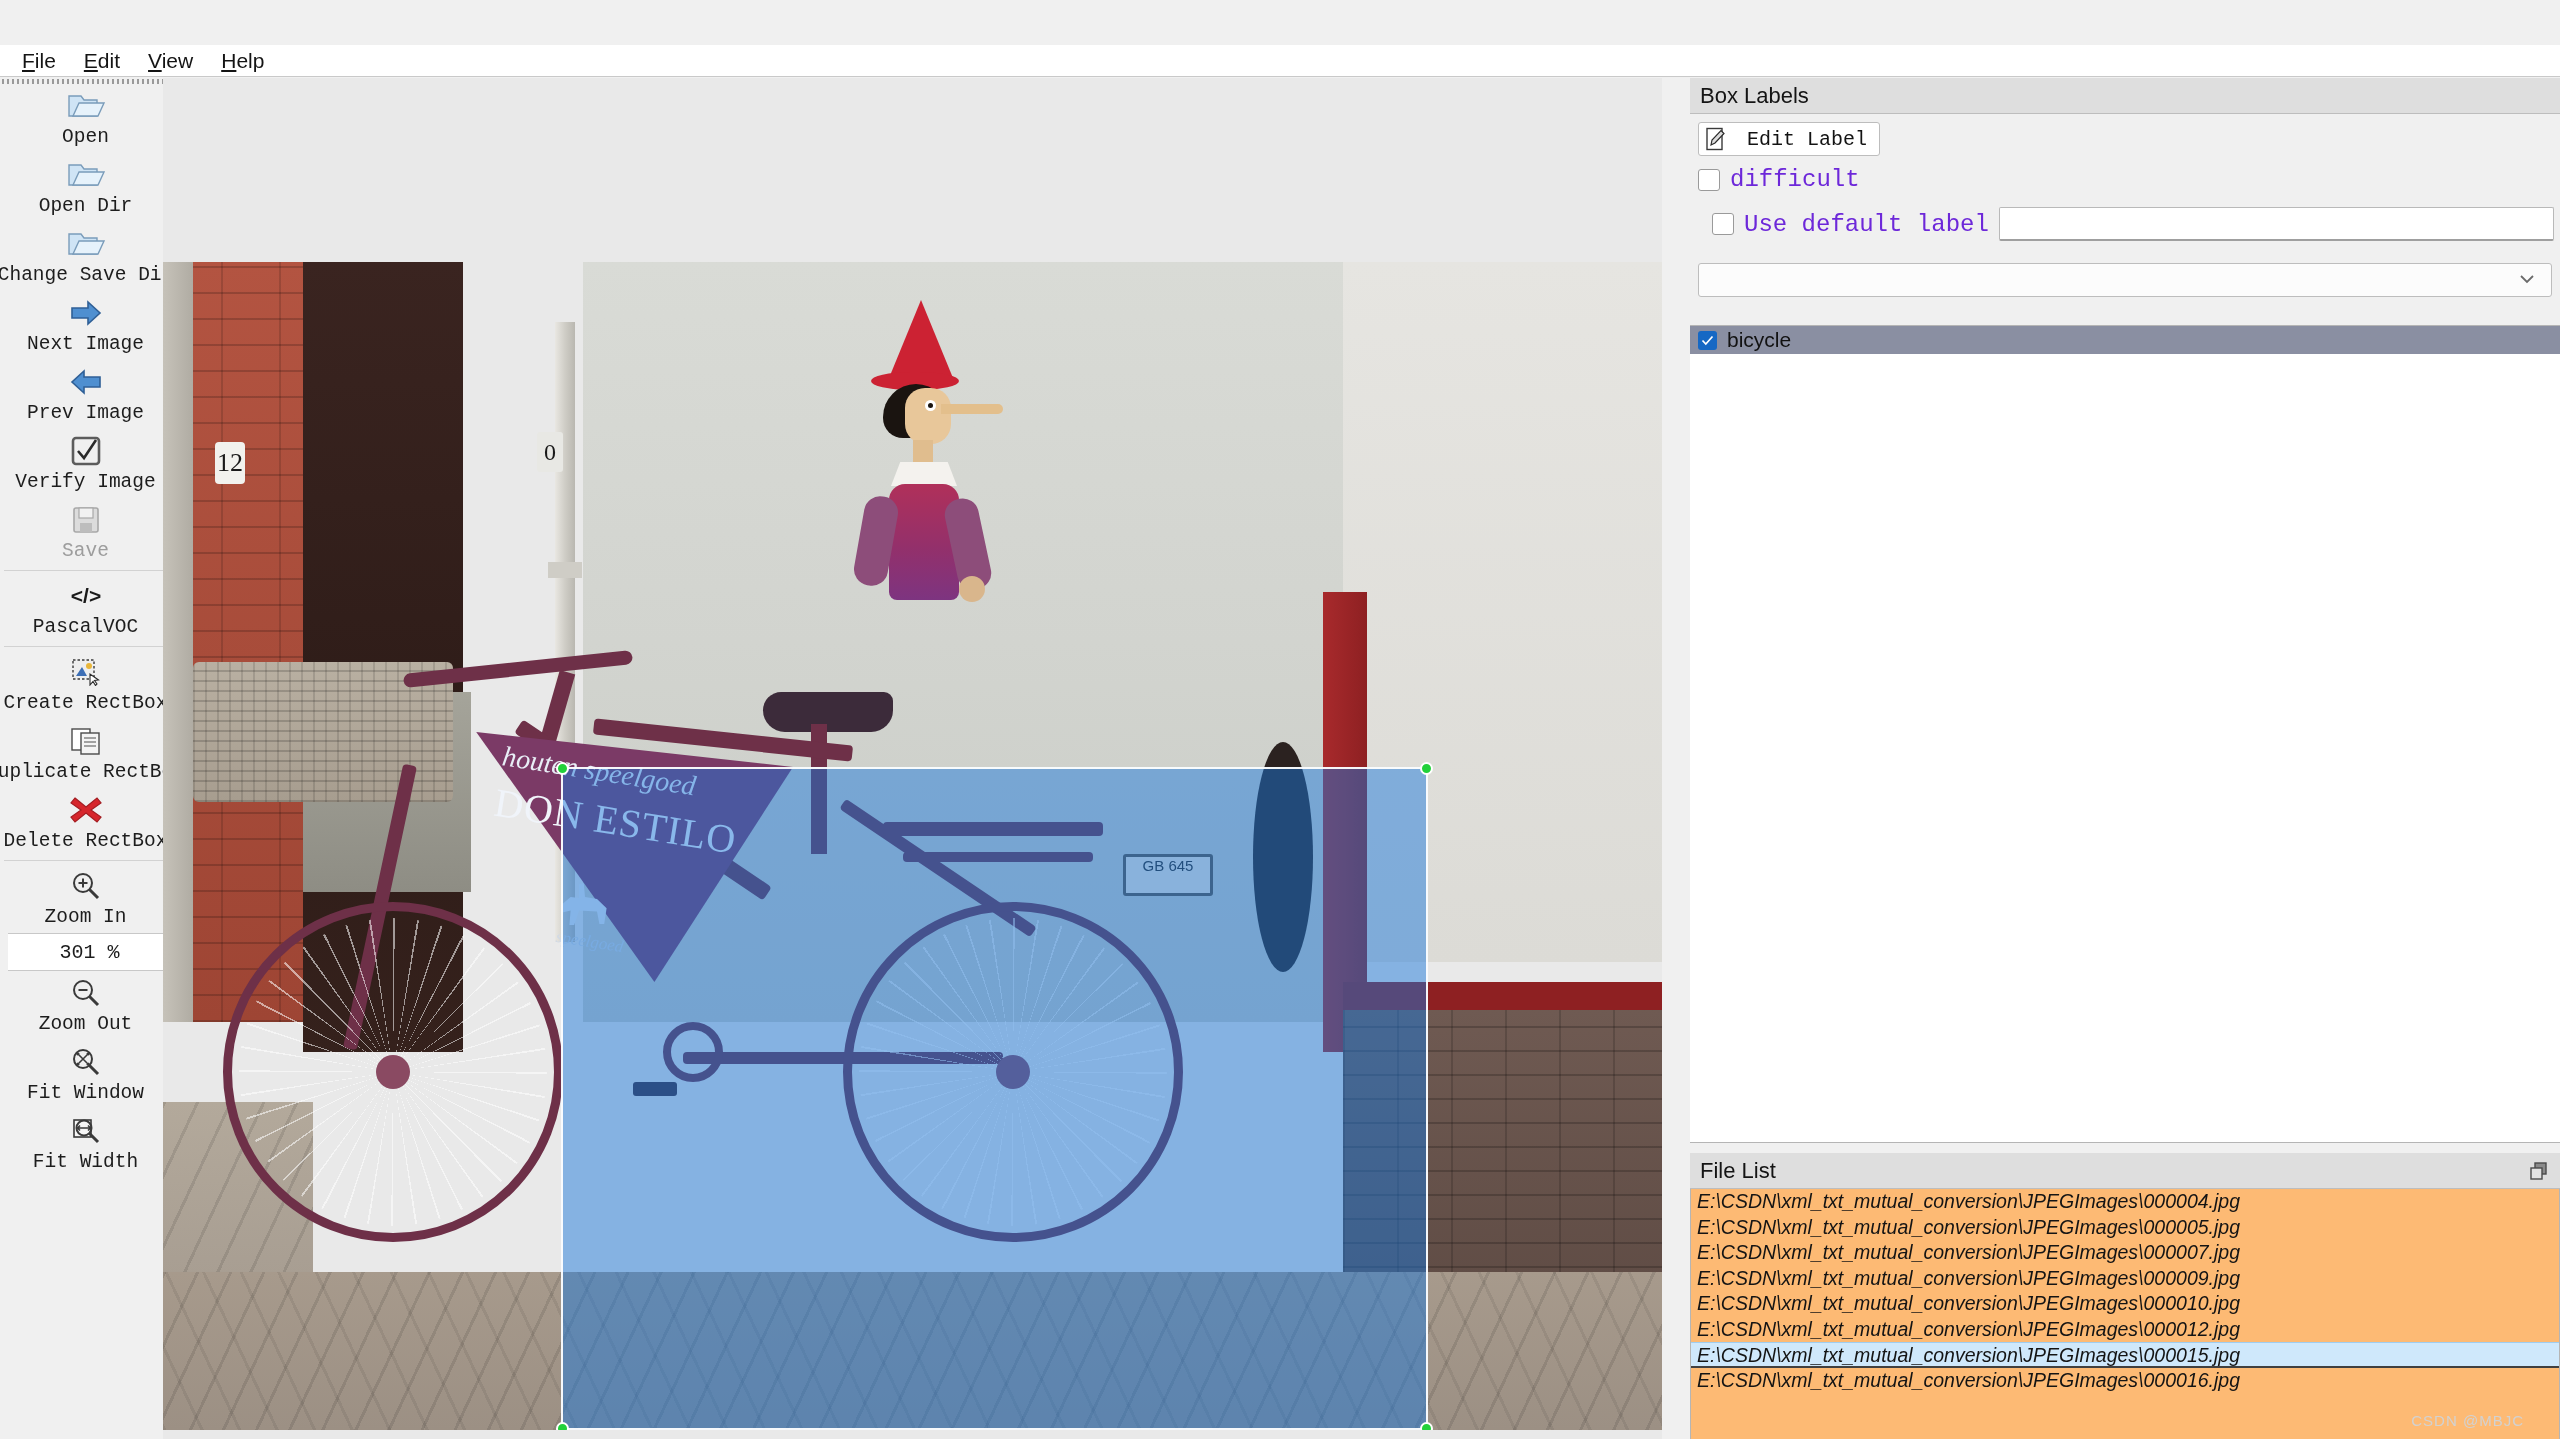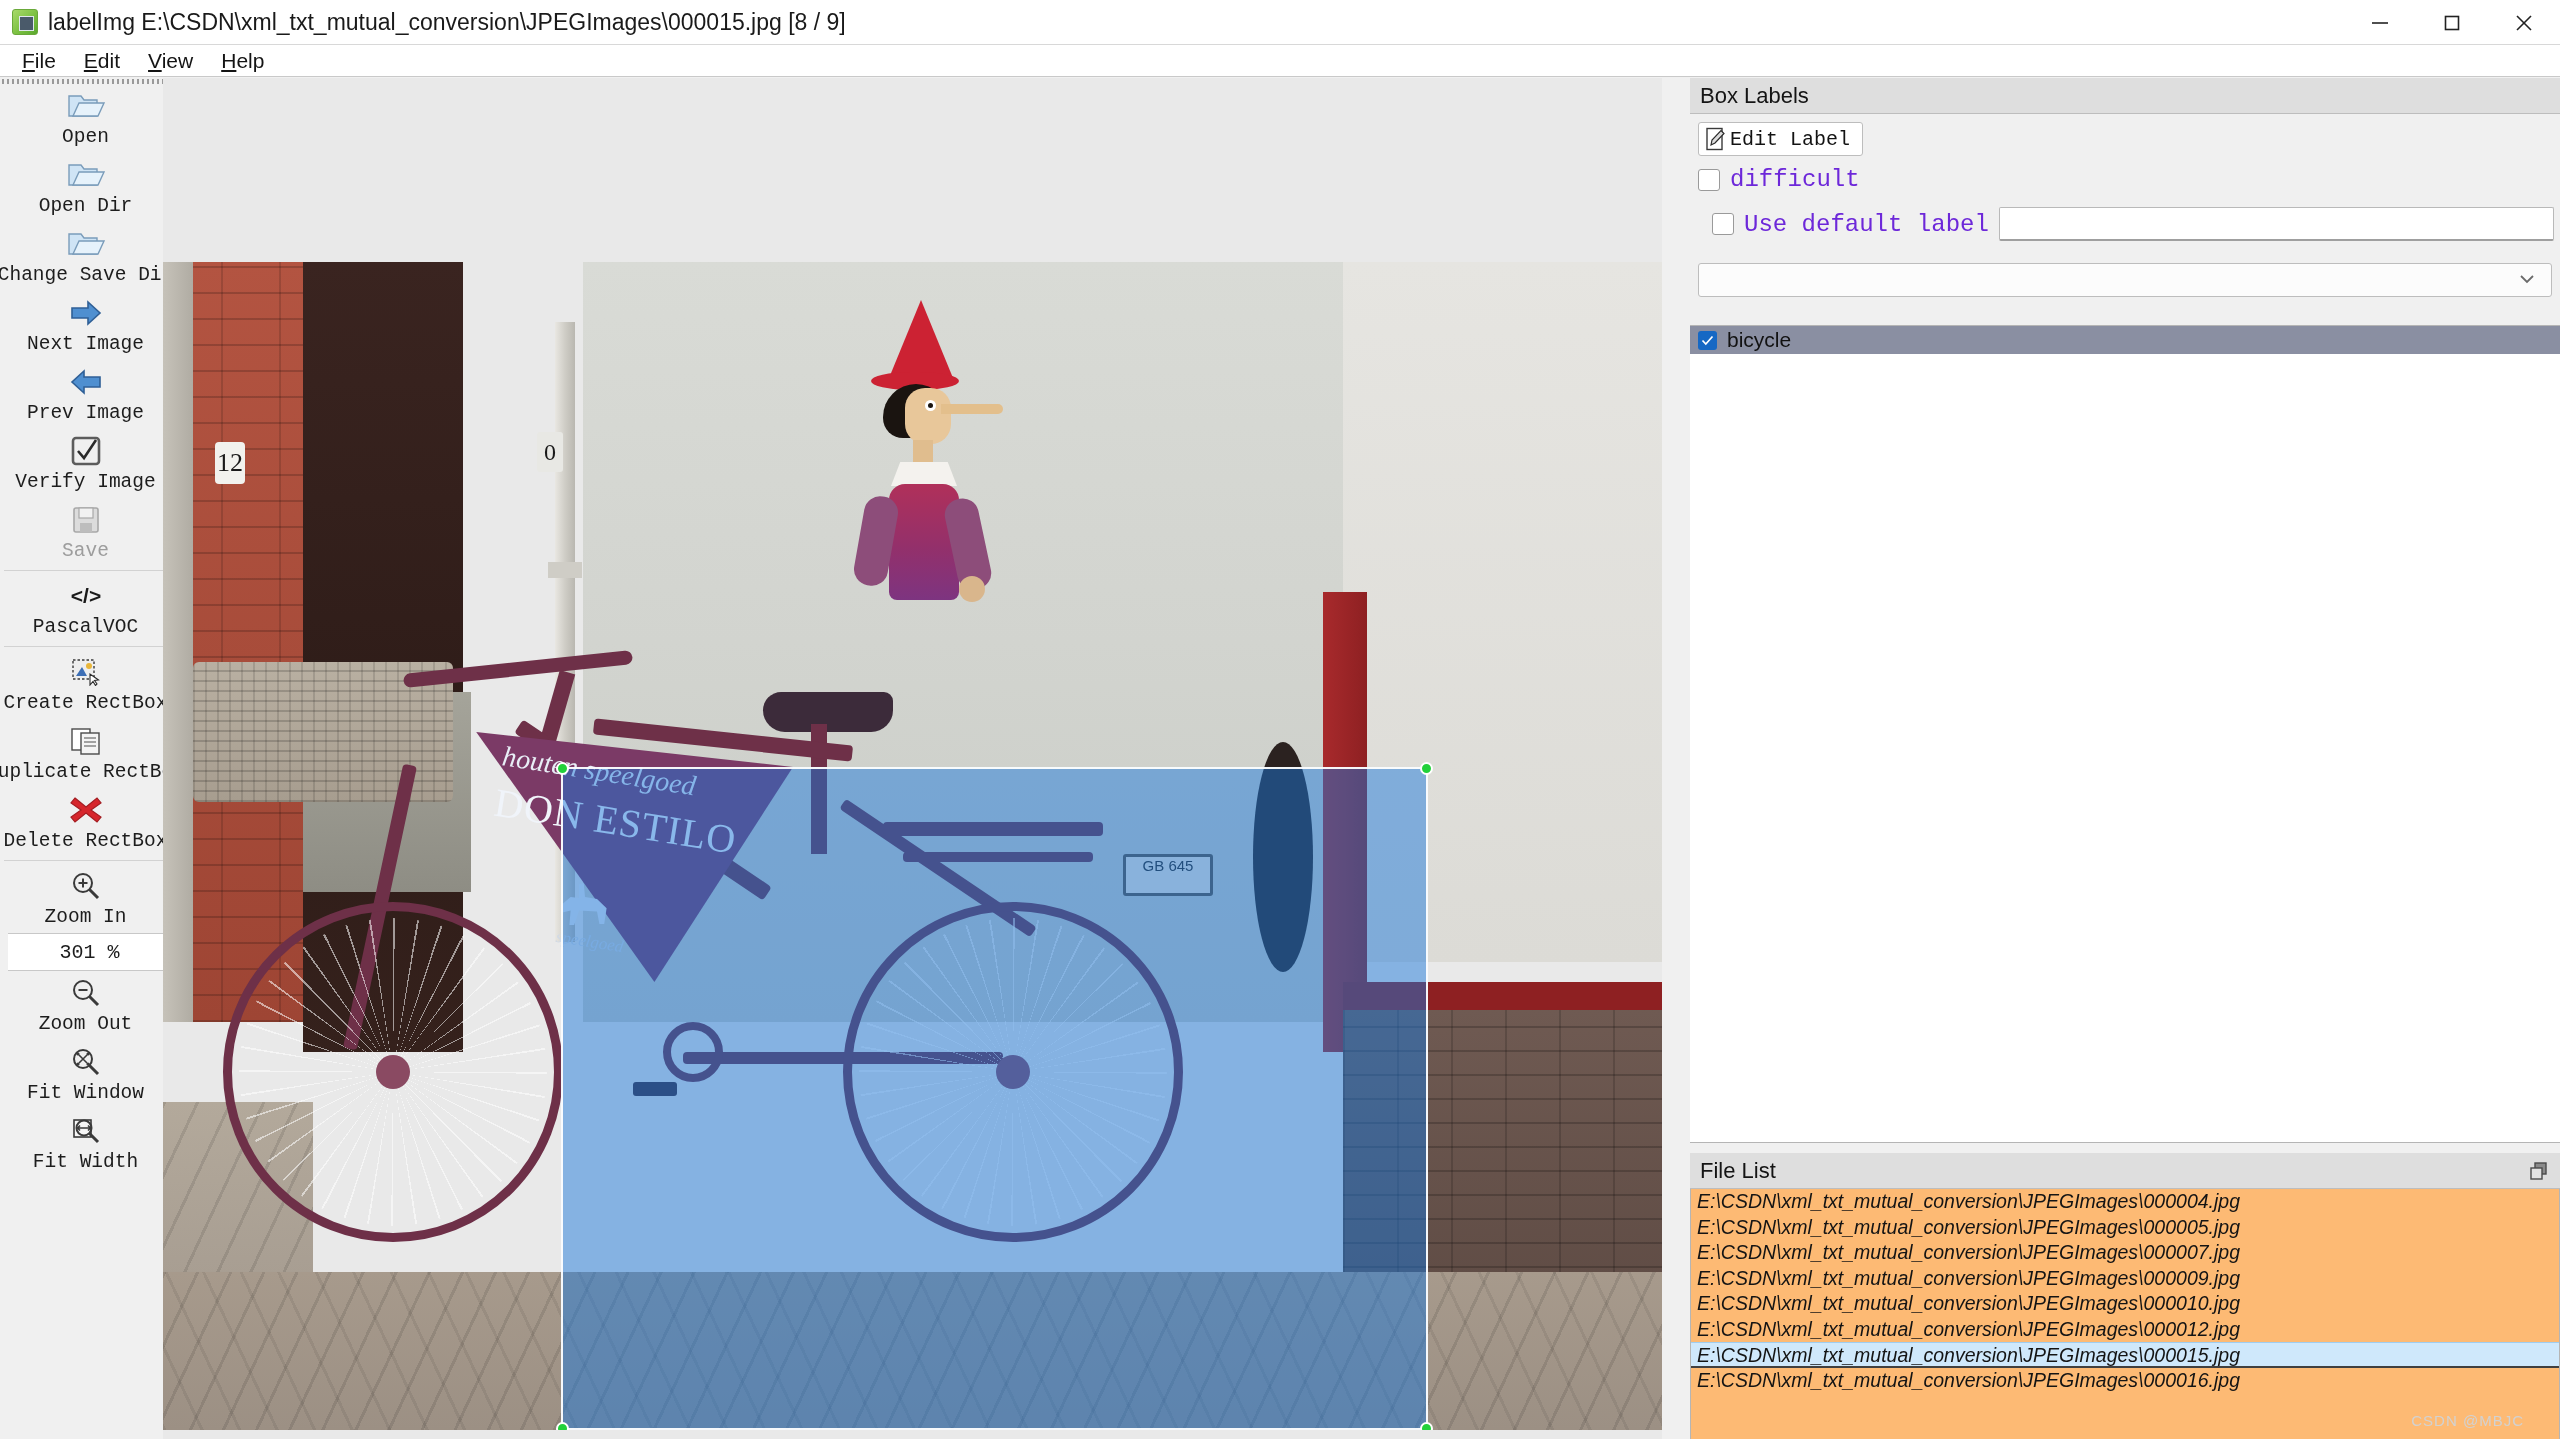--- a/index.html
+++ b/index.html
@@ -257,21 +257,21 @@
   .dock-title {
     height:36px; background:#dedede; display:flex; align-items:center;
     justify-content:space-between; padding:0 10px 0 10px;
     border-bottom:1px solid #bdbdbd;
   }
   .dock-title span.t { font-size:22px; color:#141414; }
   .float-icon { width:22px; height:22px; position:relative; }
 
   .btnrow { padding:8px 0 0 8px; }
   .edit-btn {
-    display:inline-flex; align-items:center; gap:3px;
+    display:inline-flex; align-items:center; gap:20px;
     background:#ffffff; border:1px solid #bdbdbd; border-radius:3px;
     padding:4px 12px 4px 6px;
   }
   .edit-btn .lbl { font-family:"Liberation Mono", monospace; font-size:20px; color:#131313; }
   .pencil-ico { width:22px; height:24px; position:relative; flex:none; }
 
   .chk-row { display:flex; align-items:center; gap:10px; padding:10px 0 0 8px; }
   .chk {
     width:22px; height:22px; background:#ffffff; border:1px solid #9a9a9a;
     border-radius:3px; flex:none; position:relative;
@@ -317,42 +317,20 @@
   .watermark {
     position:absolute; right:36px; bottom:10px; font-size:15px;
     color:#d2d2d2; letter-spacing:1px;
   }
 </style>
 </head>
 <body>
 
 <div class="app">
 
-  <div class="titlebar">
-    <div class="title-icon"></div>
-    <div class="title-text">labelImg E:\CSDN\xml_txt_mutual_conversion\JPEGImages\000015.jpg [8 / 9]</div>
-    <div class="wincontrols">
-      <div class="wc">
-        <svg width="24" height="24">
-            <line x1="4" y1="12" x2="20" y2="12" stroke="#222" stroke-width="1.6"></line>
-          </svg>
-      </div>
-      <div class="wc">
-        <svg width="24" height="24">
-            <rect x="5.5" y="5.5" width="13" height="13" fill="none" stroke="#222" stroke-width="1.6"></rect>
-          </svg>
-      </div>
-      <div class="wc">
-        <svg width="24" height="24">
-            <line x1="5" y1="5" x2="19" y2="19" stroke="#222" stroke-width="1.6"></line>
-            <line x1="19" y1="5" x2="5" y2="19" stroke="#222" stroke-width="1.6"></line>
-          </svg>
-      </div>
-    </div>
-  </div>
 
   <div class="menubar">
     <div class="menu-item"><u>F</u><span>ile</span></div>
     <div class="menu-item"><u>E</u><span>dit</span></div>
     <div class="menu-item"><u>V</u><span>iew</span></div>
     <div class="menu-item"><u>H</u><span>elp</span></div>
   </div>
 
   <div class="toolbar">
     <div class="tb-grip"></div>

